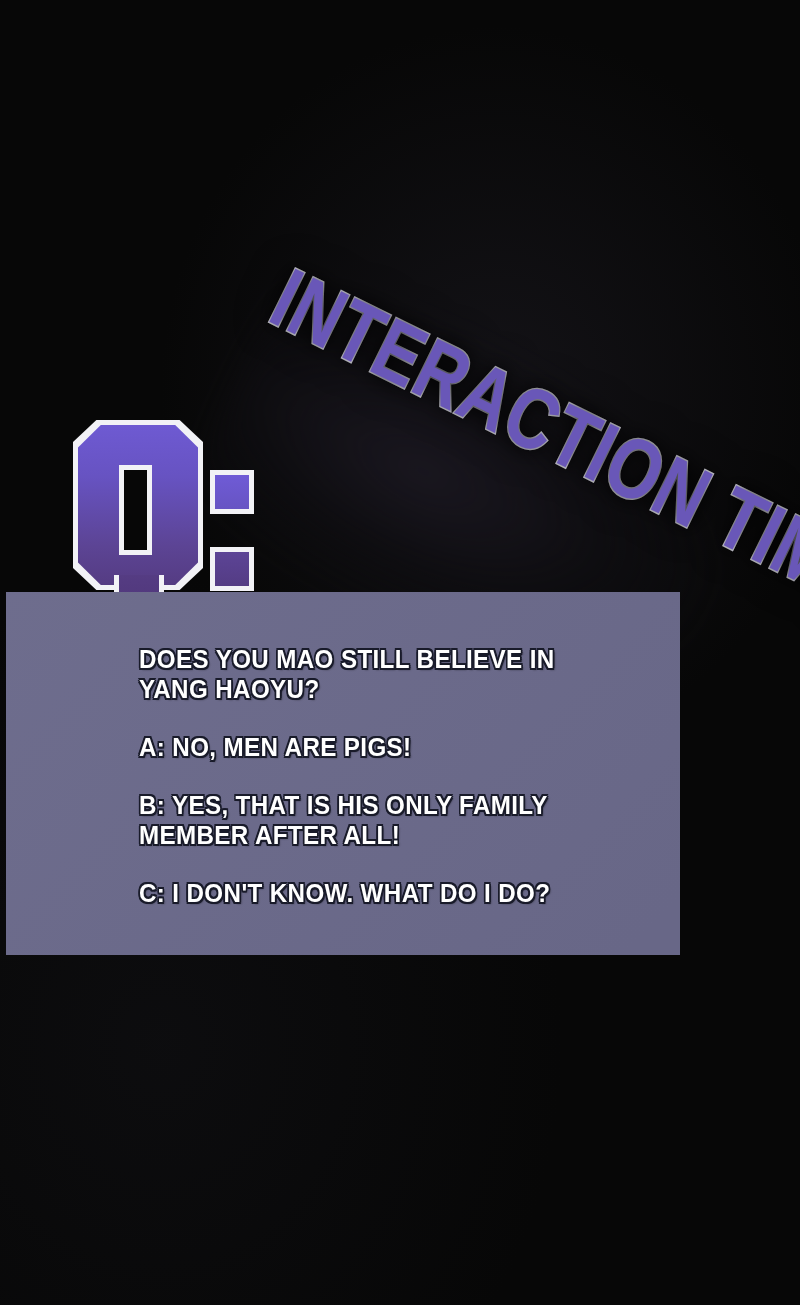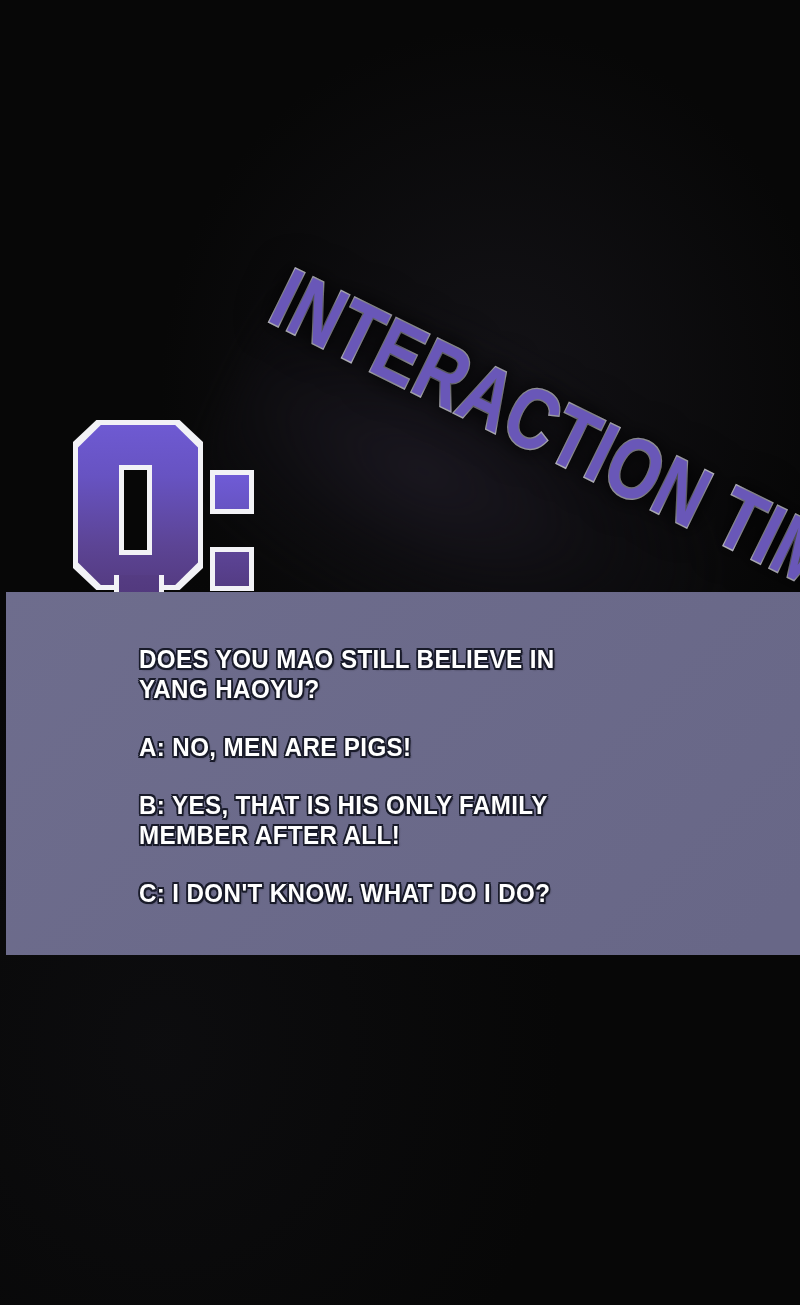--- a/index.html
+++ b/index.html
@@ -157,21 +157,21 @@
     left: 132px;
     top: 122px;
     background: linear-gradient(180deg, #5C4496 0%, #543C84 100%);
   }
 
   
   .panel {
     position: absolute;
     left: 6px;
     top: 592px;
-    width: 794px;
+    width: 674px;
     height: 363px;
     background: #6B6A8B;
     background-image: linear-gradient(135deg, rgba(255,255,255,0.018) 0%, rgba(0,0,0,0.03) 100%);
   }
 
   .panel-text {
     position: absolute;
     left: 133px;
     top: 52px;
     width: 620px;

